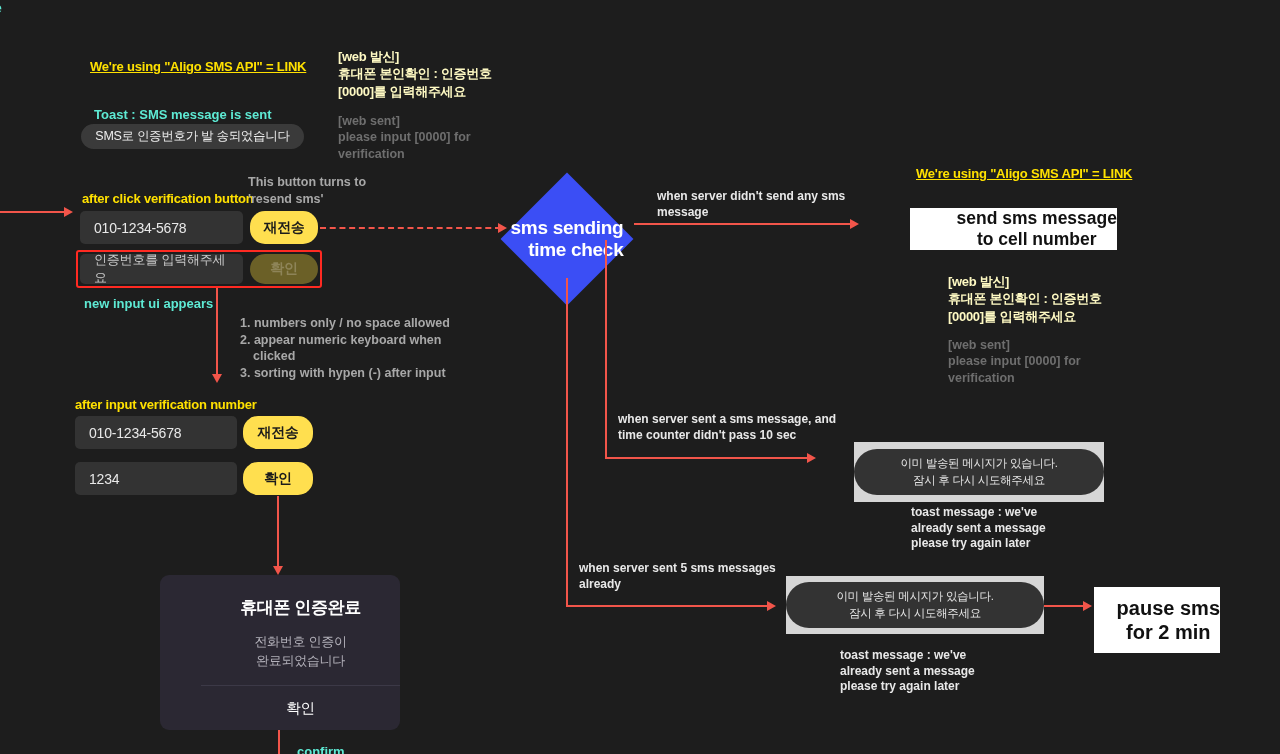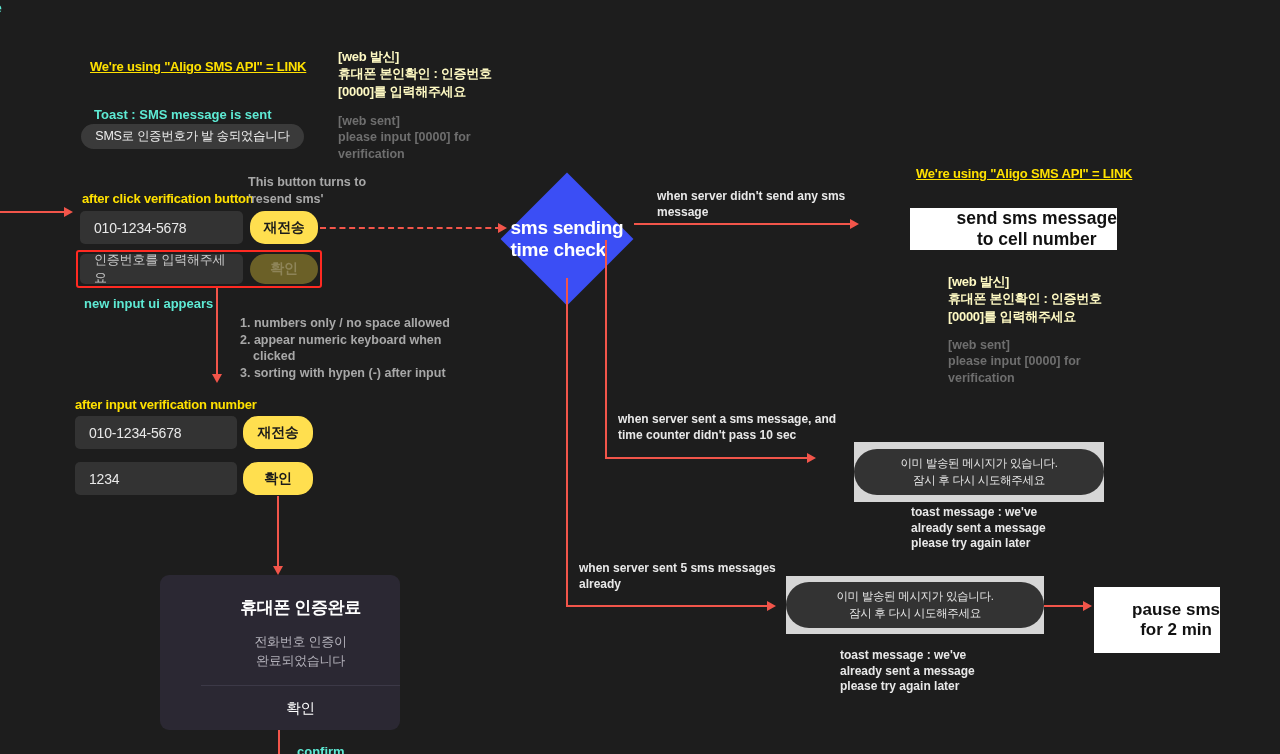--- a/index.html
+++ b/index.html
@@ -105,21 +105,21 @@
   
   .diamond{
     background:#3b4ef5;
     transform:rotate(45deg);
     box-sizing:border-box;
   }
   .diamond-label{
     position:absolute;inset:0;
     display:flex;align-items:center;justify-content:center;
     color:#ffffff;font-weight:bold;font-size:19px;
-    text-align:left;line-height:1.15;letter-spacing:-0.3px;
+    text-align:right;line-height:1.15;letter-spacing:-0.3px;
     pointer-events:none;
   }
 
   
   .ln-h{background:#f2554a;height:1.6px;}
   .ln-v{background:#f2554a;width:1.6px;}
   .ln-h.dashed{
     background:none;height:0;
     border-top:2px dashed #f2554a;
   }
@@ -295,20 +295,20 @@
   </div>
   <div class="abs white-bold-sm" style="left:840px;top:648px;width:190px;">
     <div>toast message : we've</div>
     <div>already sent a message</div>
     <div>please try again later</div>
   </div>
 
   <div class="abs ln-h" style="left:1044px;top:605px;width:45px;"></div>
   <div class="abs arrow-r" style="left:1083px;top:601px;"></div>
 
-  <div class="abs white-box" style="left:1094px;top:587px;width:126px;height:66px;font-size:17px;">
+  <div class="abs white-box" style="left:1094px;top:587px;width:126px;height:66px;font-size:20px;">
     <div>
       <div>pause sms</div>
       <div>for 2 min</div>
     </div>
   </div>
 
 </div>
 
 </body></html>

